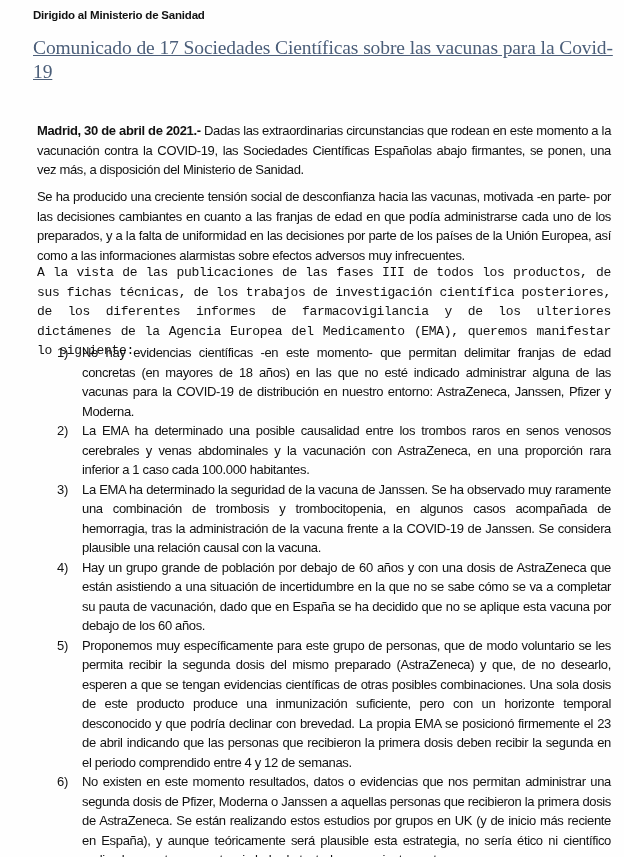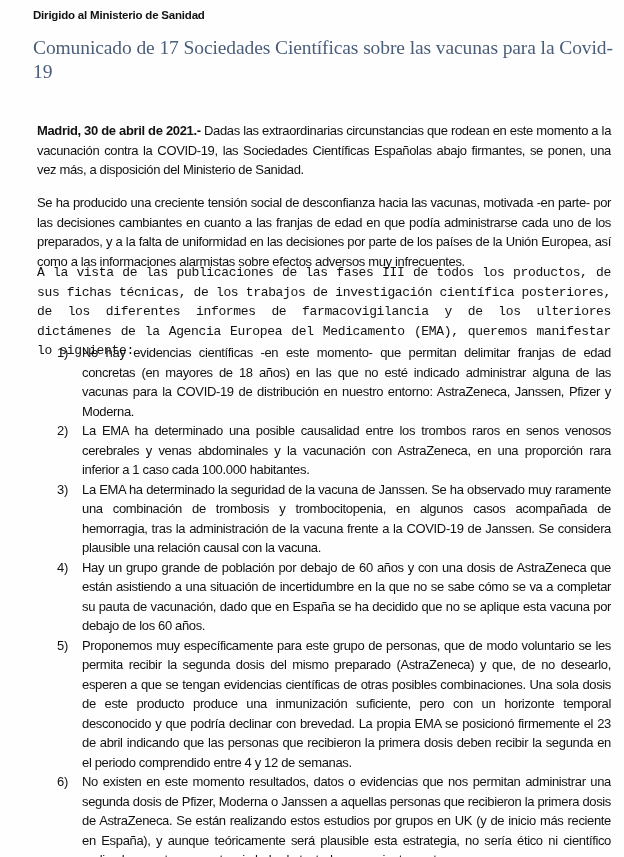--- a/index.html
+++ b/index.html
@@ -8,28 +8,28 @@
     font-family: "Liberation Sans", sans-serif; color: #111;
   }
   .page { position: absolute; left: 0; top: 0; width: 624px; height: 857px; background: #fefefe; }
   .header-line {
     position: absolute; left: 33px; top: 9px;
     font-size: 11.5px; font-weight: bold; color: #111; letter-spacing: -0.2px;
   }
   .title {
     position: absolute; left: 33px; top: 36px; width: 580px;
     font-family: "Liberation Serif", "DejaVu Serif", serif;
-    font-size: 19.5px; line-height: 24px; color: #4b5e79; letter-spacing: -0.1px;
+    font-size: 19.5px; line-height: 24px; color: #4b5e79; letter-spacing: -0.1px; text-decoration: underline;
   }
   .body-text {
     position: absolute; left: 37px; width: 574px;
     font-size: 13px; line-height: 19.5px; text-align: justify; letter-spacing: -0.35px;
   }
   .p1 { top: 121px; }
-  .p2 { top: 193px; }
+  .p2 { top: 187px; }
   .p3 { top: 263px; font-family: Liberation Mono, monospace; }
   .lead { font-weight: bold; margin-top: 29px; }
   ol.points {
     position: absolute; left: 37px; top: 343px; width: 574px;
     margin: 0; padding: 0; list-style: none;
     font-size: 13px; line-height: 19.5px; letter-spacing: -0.35px;
   }
   ol.points li { position: relative; padding-left: 45px; text-align: justify; margin: 0; }
   ol.points li .num { position: absolute; left: 20px; top: 0; }
 </style>

